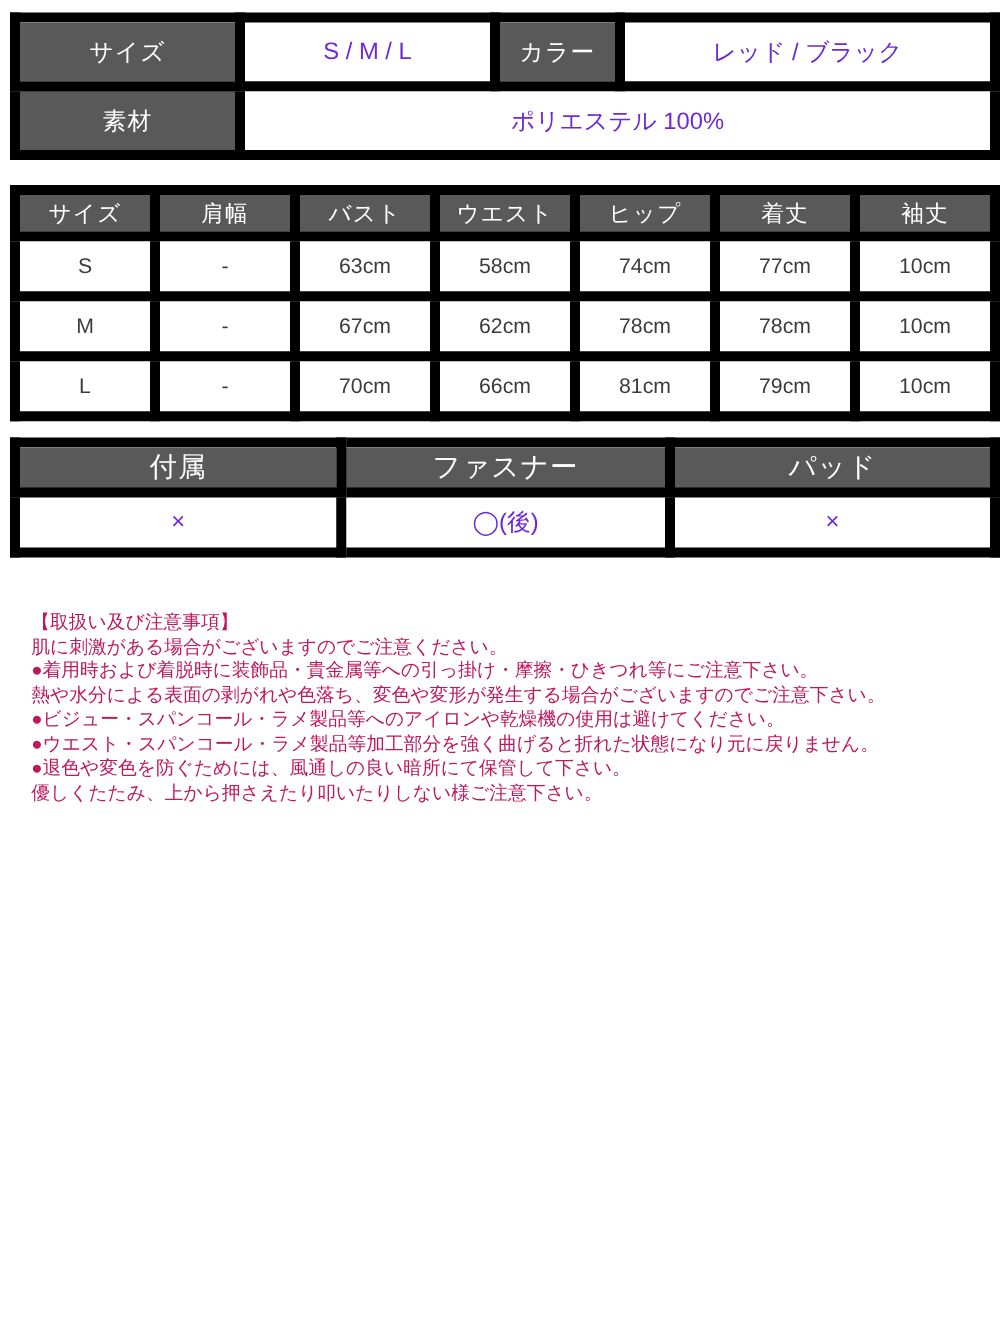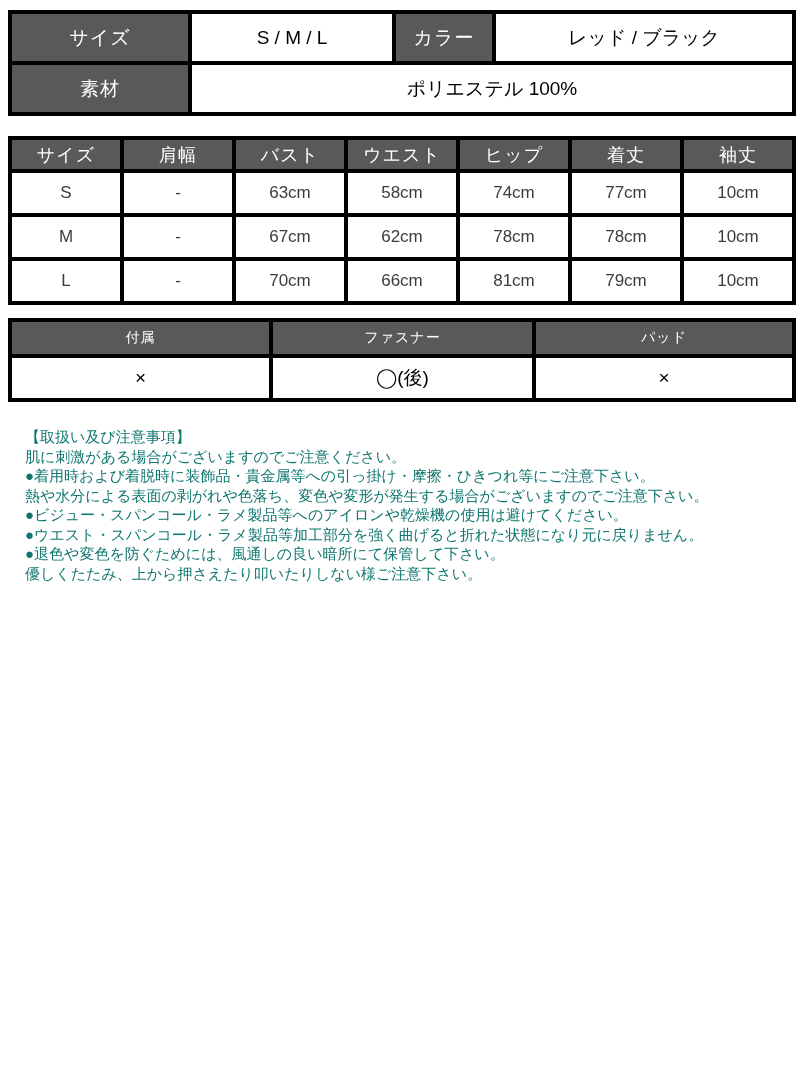--- a/index.html
+++ b/index.html
@@ -10,53 +10,53 @@
     -webkit-font-smoothing: antialiased;
   }
   .page { position: relative; width: 800px; height: 1067px; background: #fff; overflow: hidden; }
 
   table.tbl {
     border-collapse: collapse;
     margin-left: 8px;
     table-layout: fixed;
   }
   table.tbl td {
-    border: 4px solid #000000;
+    border: 8px solid #000000;
     text-align: center;
     vertical-align: middle;
     padding: 0;
     overflow: hidden;
     white-space: nowrap;
   }
   td.hd {
     background: #595959;
     color: #ffffff;
     font-size: 19px;
     letter-spacing: 1px;
   }
-  td.val { background: #ffffff; color: #000000; font-size: 19px; }
+  td.val { background: #ffffff; color: #6d28d9; font-size: 19px; }
 
   #spec-table { margin-top: 10px; margin-bottom: 20px; }
   #spec-table td { height: 47px; }
 
   #size-table td { font-size: 18px; }
   #size-table tr.hrow td { height: 29px; font-size: 18px; }
   #size-table tr.drow td { height: 40px; font-size: 17px; background: #fff; color: #3c3c3c; }
   #size-table { margin-bottom: 13px; }
 
   #feat1, #feat2 { }
-  #feat1 tr.hrow td, #feat2 tr.hrow td { height: 32px; font-size: 14px; }
+  #feat1 tr.hrow td, #feat2 tr.hrow td { height: 32px; font-size: 22px; }
   #feat1 tr.drow td, #feat2 tr.drow td { height: 40px; font-size: 19px; }
   #feat1 { margin-bottom: 1px; }
 
   .notes {
-    margin: 25px 10px 0 25px;
+    margin: 42px 10px 0 25px;
     font-size: 15px;
     line-height: 19.5px;
-    color: #0f766e;
+    color: #be185d;
   }
   .notes div { white-space: nowrap; }
 </style>
 </head>
 <body>
 
 <div class="page">
 
   <table class="tbl" id="spec-table">
     <colgroup>

